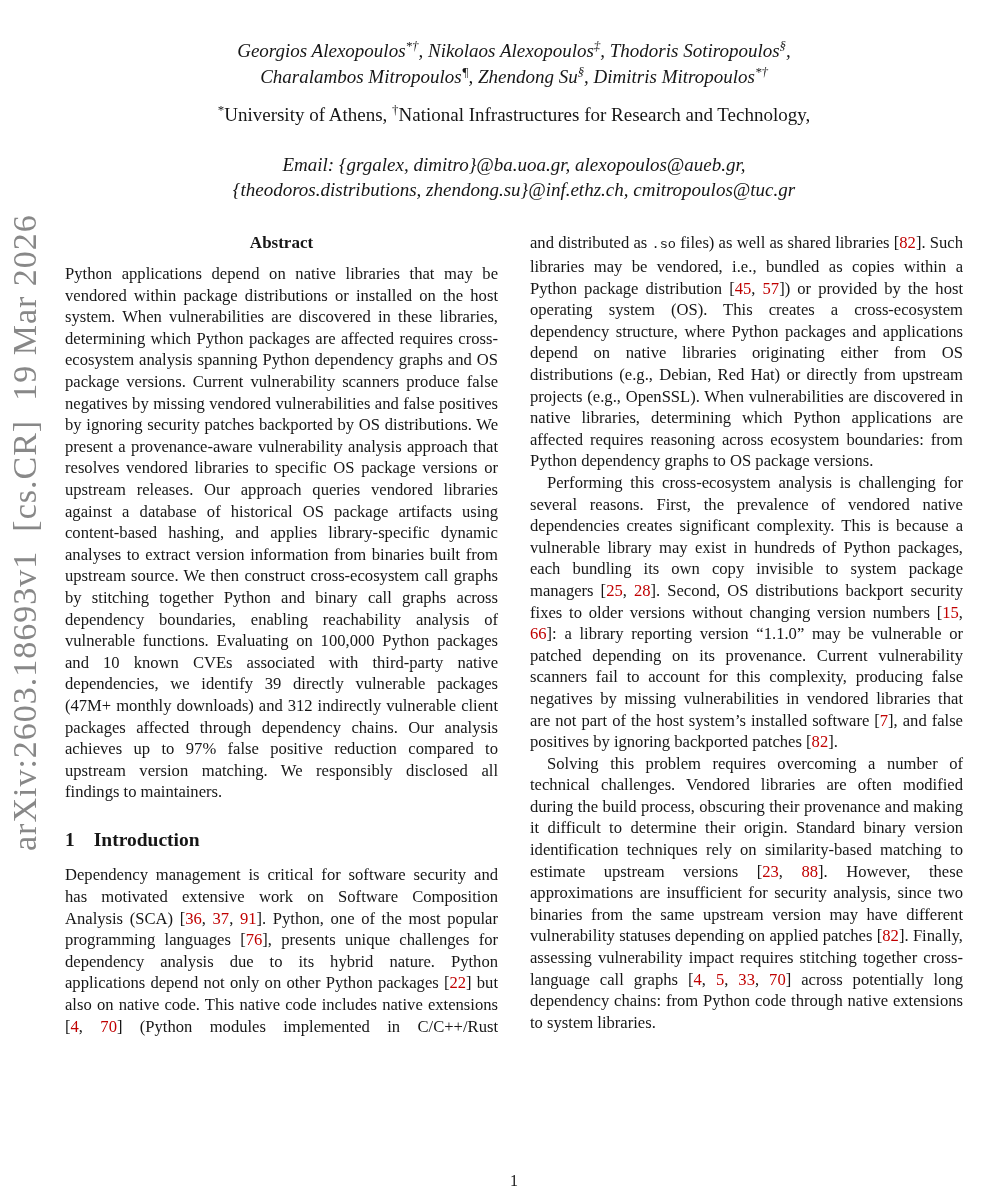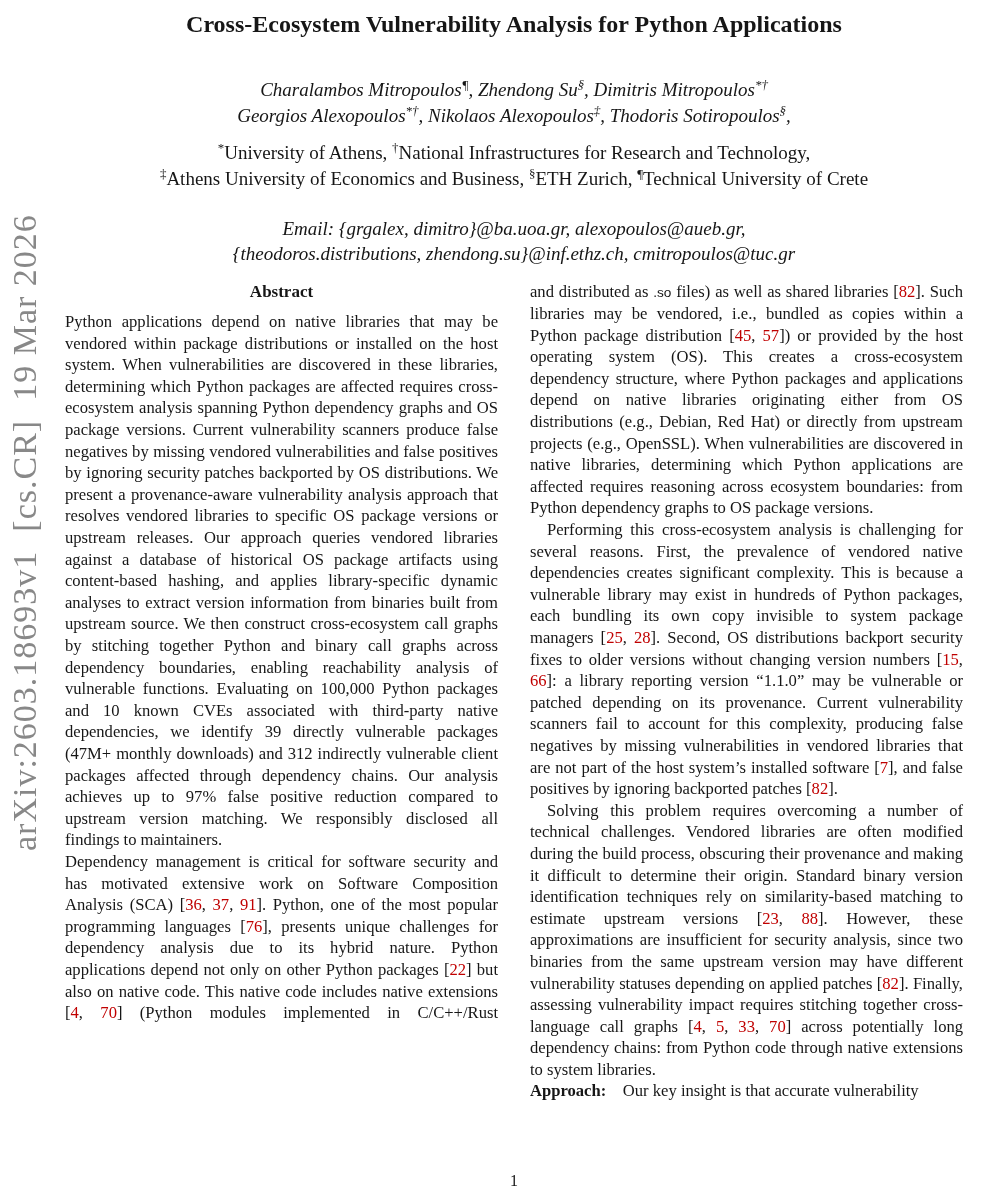--- a/index.html
+++ b/index.html
@@ -22,83 +22,81 @@
   .content { position:absolute; left:65px; top:0; width:898px; }
 
   h1.title {
     margin:10px 0 0 0; text-align:center; font-size:24px; font-weight:bold;
     line-height:1.2;
   }
   .authors { margin-top:38px; text-align:center; font-style:italic; font-size:19px; line-height:1.36; }
   .affils  { margin-top:12px; text-align:center; font-size:19px; line-height:1.33; }
   .emails  { margin-top:25px; text-align:center; font-style:italic; font-size:19px; line-height:1.33; }
 
-  .columns { display:flex; gap:32px; margin-top:14px; }
+  .columns { display:flex; gap:32px; margin-top:30px; }
   .col {
     width:435px; text-align:justify; font-size:16.6px; line-height:21.6px;
     hyphens:auto; -webkit-hyphens:auto;
   }
   .abstract-heading { text-align:center; font-weight:bold; font-size:17px; margin:0 0 9px 0; }
   p { margin:0; }
   p.indent { text-indent:17px; }
   p.cont { text-align-last:justify; }
 
   h2.section-heading { margin:26px 0 14px 0; font-size:19.5px; font-weight:bold; text-align:left; }
   .sec-num { margin-right:19px; }
 
   .seg-c { color:var(--cite); }
   .seg-i { }
   .seg-b { font-weight:bold; }
   .seg-sup { font-size:68%; vertical-align:super; line-height:0; }
-  .seg-tt { font-family:Liberation Sans, sans-serif; font-size:82%; }
+  .seg-tt { font-family:Liberation Mono, monospace; font-size:82%; }
 
   .footer {
     position:absolute; bottom:10px; left:65px; width:898px;
     text-align:center; font-size:16px; color:#161616;
   }
 </style>
 </head>
 <body>
 
 <div class="page">
 
   <div class="stamp">arXiv:2603.18693v1  [cs.CR]  19 Mar 2026</div>
 
   <div class="content">
 
-    <h1 class="title">Cross-Ecosystem Vulnerability Analysis for Python Applications</h1>
 
     <div class="authors">
+      <div>Georgios Alexopoulos<span class="seg-sup">*†</span>, Nikolaos Alexopoulos<span class="seg-sup">‡</span>, Thodoris Sotiropoulos<span class="seg-sup">§</span>,</div>
       <div>Charalambos Mitropoulos<span class="seg-sup">¶</span>, Zhendong Su<span class="seg-sup">§</span>, Dimitris Mitropoulos<span class="seg-sup">*†</span></div>
-      <div>Georgios Alexopoulos<span class="seg-sup">*†</span>, Nikolaos Alexopoulos<span class="seg-sup">‡</span>, Thodoris Sotiropoulos<span class="seg-sup">§</span>,</div>
     </div>
 
     <div class="affils">
       <div><span class="seg-sup">*</span>University of Athens, <span class="seg-sup">†</span>National Infrastructures for Research and Technology,</div>
-      <div><span class="seg-sup">‡</span>Athens University of Economics and Business, <span class="seg-sup">§</span>ETH Zurich, <span class="seg-sup">¶</span>Technical University of Crete</div>
     </div>
 
     <div class="emails">
       <div>Email: {grgalex, dimitro}@ba.uoa.gr, alexopoulos@aueb.gr,</div>
       <div>{theodoros.distributions, zhendong.su}@inf.ethz.ch, cmitropoulos@tuc.gr</div>
     </div>
 
     <div class="columns">
 
       <div class="col">
         <div class="abstract-heading">Abstract</div>
         <p>Python applications depend on native libraries that may be vendored within package distributions or installed on the host system. When vulnerabilities are discovered in these libraries, determining which Python packages are affected requires cross-ecosystem analysis spanning Python dependency graphs and OS package versions. Current vulnerability scanners produce false negatives by missing vendored vulnerabilities and false positives by ignoring security patches backported by OS distributions. We present a provenance-aware vulnerability analysis approach that resolves vendored libraries to specific OS package versions or upstream releases. Our approach queries vendored libraries against a database of historical OS package artifacts using content-based hashing, and applies library-specific dynamic analyses to extract version information from binaries built from upstream source. We then construct cross-ecosystem call graphs by stitching together Python and binary call graphs across dependency boundaries, enabling reachability analysis of vulnerable functions. Evaluating on 100,000 Python packages and 10 known CVEs associated with third-party native dependencies, we identify 39 directly vulnerable packages (47M+ monthly downloads) and 312 indirectly vulnerable client packages affected through dependency chains. Our analysis achieves up to 97% false positive reduction compared to upstream version matching. We responsibly disclosed all findings to maintainers.</p>
+        <h2 class="section-heading"><span class="sec-num">1</span><span>Introduction</span></h2>
         <p class="cont">Dependency management is critical for software security and has motivated extensive work on Software Composition Analysis (SCA) [<span class="seg-c">36</span>, <span class="seg-c">37</span>, <span class="seg-c">91</span>]. Python, one of the most popular programming languages [<span class="seg-c">76</span>], presents unique challenges for dependency analysis due to its hybrid nature. Python applications depend not only on other Python packages [<span class="seg-c">22</span>] but also on native code. This native code includes <span class="seg-i">native extensions</span> [<span class="seg-c">4</span>, <span class="seg-c">70</span>] (Python modules implemented in C/C++/Rust</p>
       </div>
 
       <div class="col">
         <p>and distributed as <span class="seg-tt">.so</span> files) as well as shared libraries [<span class="seg-c">82</span>]. Such libraries may be <span class="seg-i">vendored</span>, i.e., bundled as copies within a Python package distribution [<span class="seg-c">45</span>, <span class="seg-c">57</span>]) or provided by the host operating system (OS). This creates a <span class="seg-i">cross-ecosystem</span> dependency structure, where Python packages and applications depend on native libraries originating either from OS distributions (e.g., Debian, Red Hat) or directly from upstream projects (e.g., OpenSSL). When vulnerabilities are discovered in native libraries, determining which Python applications are affected requires reasoning across ecosystem boundaries: from Python dependency graphs to OS package versions.</p>
         <p class="indent">Performing this cross-ecosystem analysis is challenging for several reasons. First, the prevalence of vendored native dependencies creates significant complexity. This is because a vulnerable library may exist in hundreds of Python packages, each bundling its own copy invisible to system package managers [<span class="seg-c">25</span>, <span class="seg-c">28</span>]. Second, OS distributions backport security fixes to older versions without changing version numbers [<span class="seg-c">15</span>, <span class="seg-c">66</span>]: a library reporting version “1.1.0” may be vulnerable or patched depending on its provenance. Current vulnerability scanners fail to account for this complexity, producing false negatives by missing vulnerabilities in vendored libraries that are not part of the host system’s installed software [<span class="seg-c">7</span>], and false positives by ignoring backported patches [<span class="seg-c">82</span>].</p>
         <p class="indent">Solving this problem requires overcoming a number of technical challenges. Vendored libraries are often modified during the build process, obscuring their provenance and making it difficult to determine their origin. Standard binary version identification techniques rely on similarity-based matching to estimate upstream versions [<span class="seg-c">23</span>, <span class="seg-c">88</span>]. However, these approximations are insufficient for security analysis, since two binaries from the same upstream version may have different vulnerability statuses depending on applied patches [<span class="seg-c">82</span>]. Finally, assessing vulnerability impact requires stitching together cross-language call graphs [<span class="seg-c">4</span>, <span class="seg-c">5</span>, <span class="seg-c">33</span>, <span class="seg-c">70</span>] across potentially long dependency chains: from Python code through native extensions to system libraries.</p>
-        <p><span class="seg-b">Approach:</span> Our key insight is that accurate vulnerability</p>
       </div>
 
     </div>
   </div>
 
   <div class="footer">1</div>
 
 </div>
 
 </body></html>

